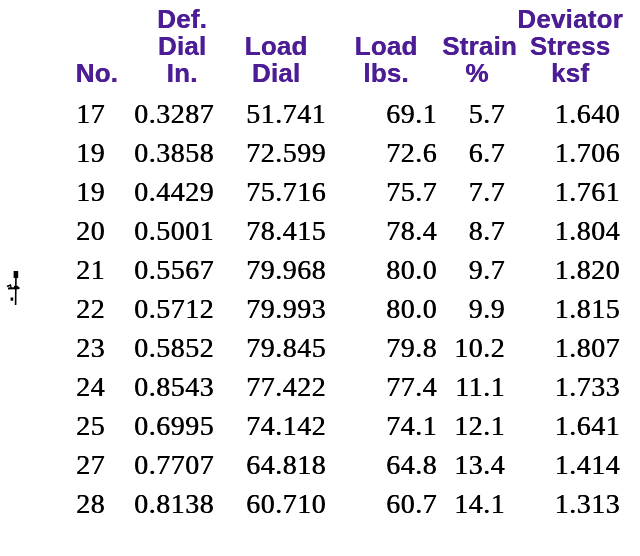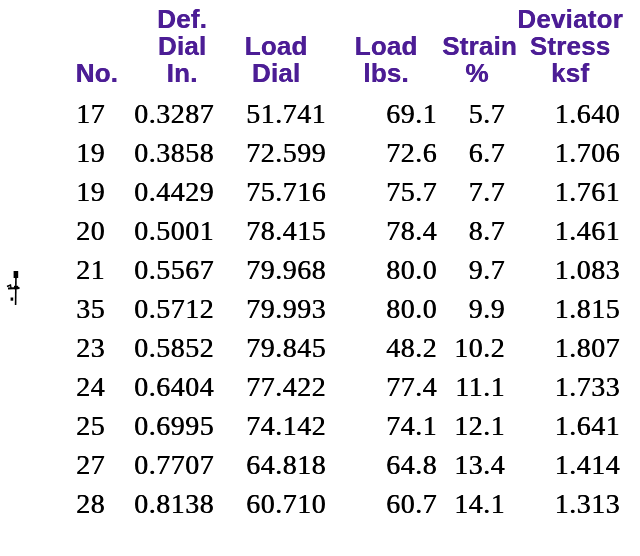--- a/index.html
+++ b/index.html
@@ -150,49 +150,49 @@
         <td>75.7</td>
         <td>7.7</td>
         <td>1.761</td>
       </tr>
       <tr>
         <td>20</td>
         <td>0.5001</td>
         <td>78.415</td>
         <td>78.4</td>
         <td>8.7</td>
-        <td>1.461</td>
+        <td>1.804</td>
       </tr>
       <tr>
         <td>21</td>
         <td>0.5567</td>
         <td>79.968</td>
         <td>80.0</td>
         <td>9.7</td>
-        <td>1.083</td>
-      </tr>
-      <tr>
-        <td>35</td>
+        <td>1.820</td>
+      </tr>
+      <tr>
+        <td>22</td>
         <td>0.5712</td>
         <td>79.993</td>
         <td>80.0</td>
         <td>9.9</td>
         <td>1.815</td>
       </tr>
       <tr>
         <td>23</td>
         <td>0.5852</td>
         <td>79.845</td>
-        <td>48.2</td>
+        <td>79.8</td>
         <td>10.2</td>
         <td>1.807</td>
       </tr>
       <tr>
         <td>24</td>
-        <td>0.6404</td>
+        <td>0.8543</td>
         <td>77.422</td>
         <td>77.4</td>
         <td>11.1</td>
         <td>1.733</td>
       </tr>
       <tr>
         <td>25</td>
         <td>0.6995</td>
         <td>74.142</td>
         <td>74.1</td>

